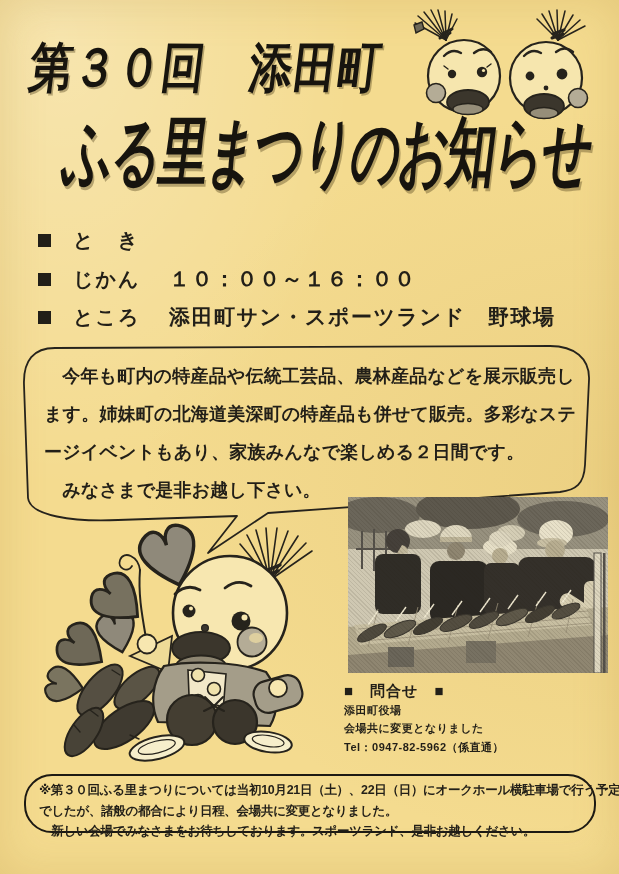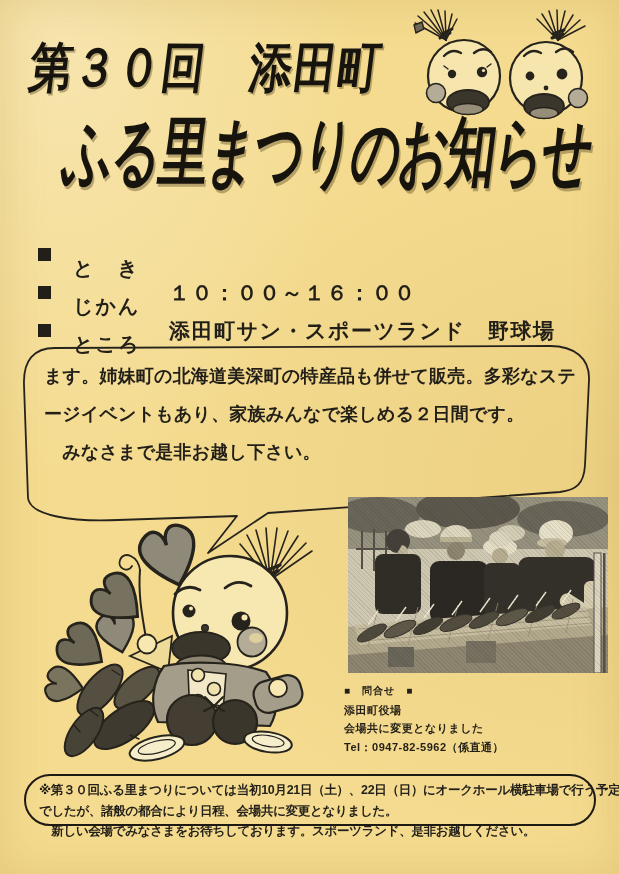--- a/index.html
+++ b/index.html
@@ -21,41 +21,41 @@
     transform-origin:left top;
     text-shadow:2px 2px 0 rgba(80,62,26,0.38);
   }
   .title-1{left:34px; top:32px; font-size:43px; letter-spacing:1px;
     transform:skewX(-7deg) scaleY(1.25);}
   .title-2{left:70px; top:102px; font-size:49px; letter-spacing:-2px;
     transform:skewX(-7deg) scaleY(1.55);}
   
   .sched-row{position:absolute; left:38px; display:flex; align-items:center; white-space:nowrap;}
   .sched-row .sq{width:13px; height:13px; background:#221f18; margin-right:22px; flex:none;}
-  .sched-label{width:96px; font-size:20px; font-weight:600; letter-spacing:2px; flex:none;margin-top:28px;}
+  .sched-label{width:96px; font-size:20px; font-weight:600; letter-spacing:2px; flex:none;}
   .sched-value{font-size:21px; font-weight:600; letter-spacing:1.5px;}
   .row-1{top:227px;} .row-2{top:265px;justify-content:flex-end;} .row-3{top:303px;justify-content:center;}
   
   .bubble-svg{left:18px; top:338px; width:584px; height:222px;}
   .bubble-text{left:44px; top:357px; width:540px; font-size:18px; font-weight:600;
     line-height:38px; letter-spacing:0.2px; white-space:nowrap;}
   
   .faces-svg{left:398px; top:8px; width:212px; height:112px;}
   .mascot-svg{left:42px; top:520px; width:300px; height:262px;}
   .photo{left:348px; top:497px; width:260px; height:176px;}
   .photo svg{display:block;}
   .photo::after{content:""; position:absolute; inset:0;
     background:repeating-linear-gradient(45deg, rgba(40,33,20,0.10) 0 1px, rgba(0,0,0,0) 1px 3px);
     pointer-events:none;}
   
   .contact{left:344px; top:682px; line-height:18.5px; white-space:nowrap;}
-  .contact-heading{font-size:10px; font-weight:700; letter-spacing:1px;}
+  .contact-heading{font-size:15px; font-weight:700; letter-spacing:1px;}
   .contact-line{font-size:11px; font-weight:600; letter-spacing:0.5px;}
   
-  .notice{left:24px; top:774px; width:572px; height:52px; box-sizing:border-box;
+  .notice{left:24px; top:774px; width:572px; height:59px; box-sizing:border-box;
     border:2.5px solid #1d1a13; border-radius:28px; padding:4px 10px 5px 13px;}
   .notice-line{font-size:12.5px; font-weight:600; line-height:20.5px;
     letter-spacing:-0.3px; white-space:nowrap;}
 </style>
 </head>
 <body>
 
 <div class="page">
 
   <div class="title-line title-1">第３０回　添田町</div>
@@ -130,20 +130,21 @@
     <span class="sched-value">添田町サン・スポーツランド　野球場</span>
   </div>
 
   <svg class="abs bubble-svg" viewBox="0 0 584 222">
     <path d="M 37,10 L 532,8 C 556,8 572,20 571,42 L 567,127 C 566,146 558,152 542,154
              L 250,175 L 190,215 L 219,178 L 100,182 C 55,184 12,178 10,160
              L 6,47 C 5,22 16,10 37,10 Z" fill="none" stroke="#26231c" stroke-width="1.8" stroke-linejoin="round"></path>
   </svg>
 
   <div class="abs bubble-text">
+    <div>　今年も町内の特産品や伝統工芸品、農林産品などを展示販売し</div>
     <div>ます。姉妹町の北海道美深町の特産品も併せて販売。多彩なステ</div>
     <div>ージイベントもあり、家族みんなで楽しめる２日間です。</div>
     <div>　みなさまで是非お越し下さい。</div>
   </div>
 
   <svg class="abs mascot-svg" viewBox="0 0 300 262">
     <g stroke="#26231c" stroke-linecap="round" fill="none">
 
       <g stroke-width="2">
         <ellipse cx="95" cy="168" rx="28" ry="13" transform="rotate(-42 95 168)" fill="#5a5445"></ellipse>

